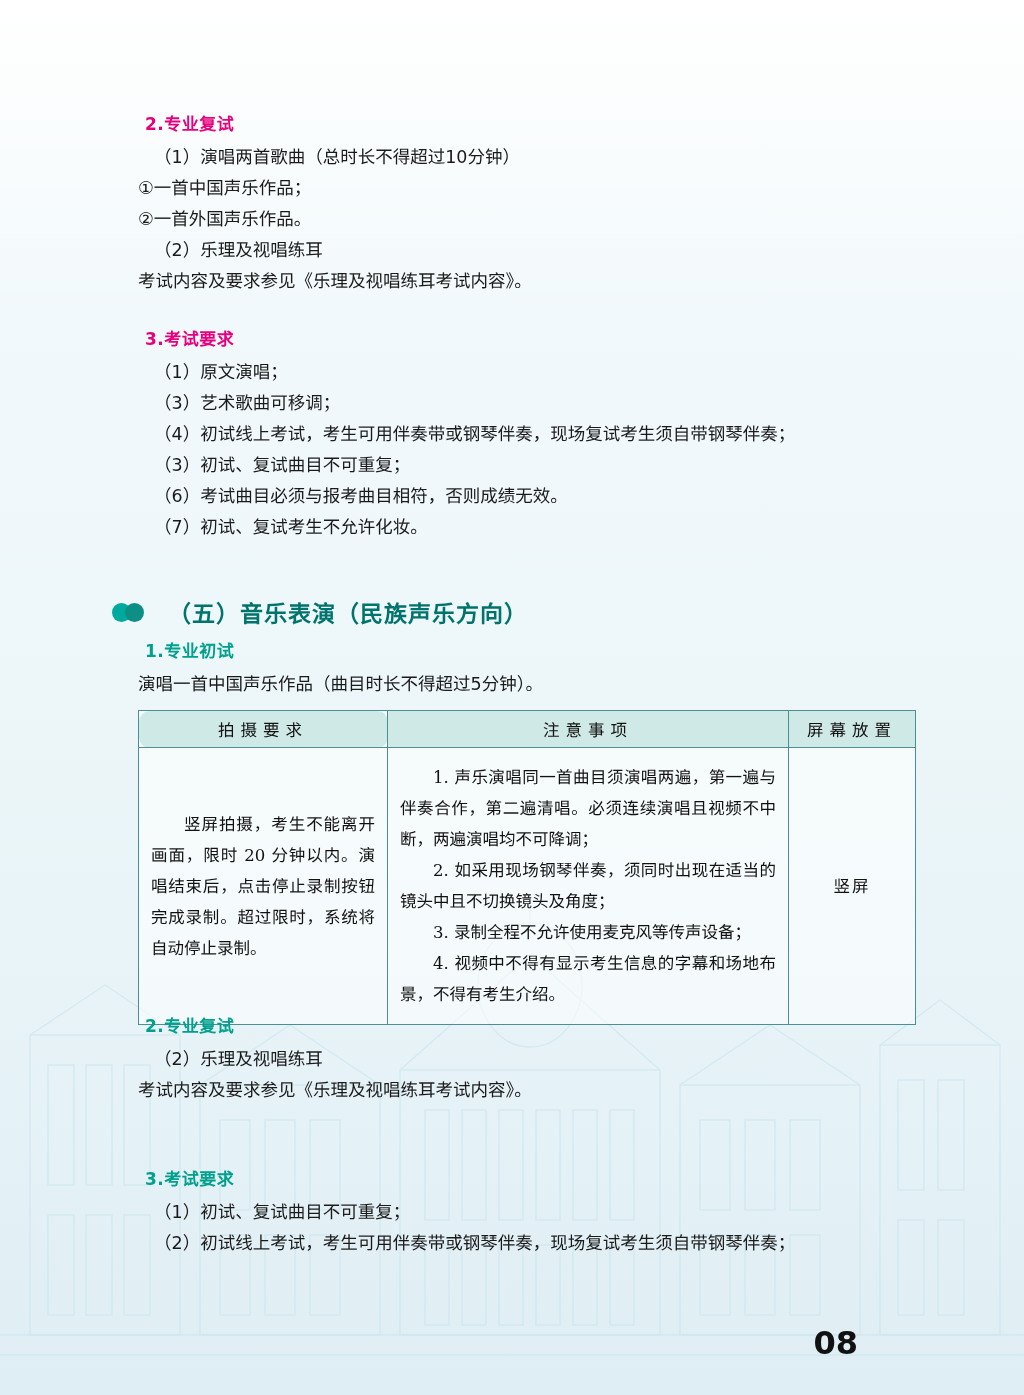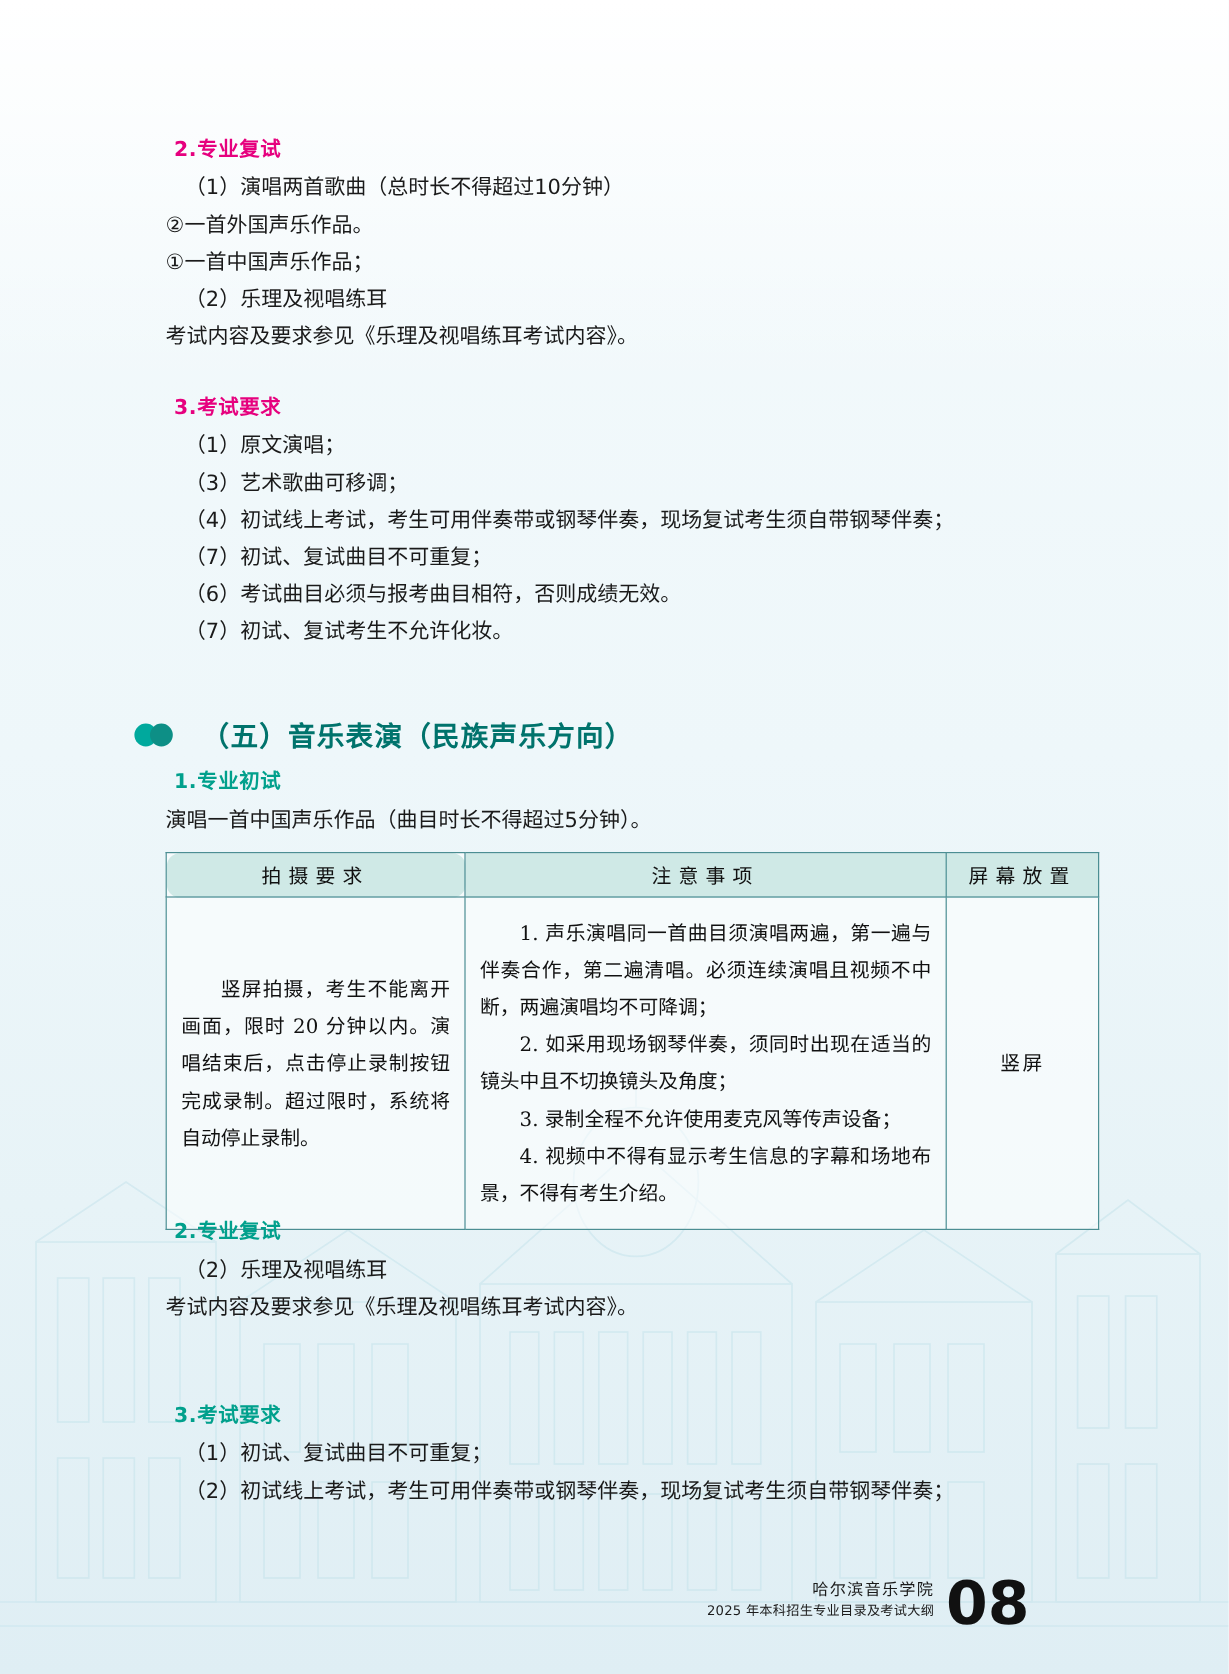--- a/index.html
+++ b/index.html
@@ -158,21 +158,21 @@
   }
   .footer-lines {
     text-align: right;
     line-height: 17px;
     color: #1b1b1b;
     padding-bottom: 6px;
   }
   .footer-line1 { font-size: 13.5px; letter-spacing: 1px; }
   .footer-line2 { font-size: 11px; letter-spacing: .2px; }
   .footer-page {
-    font-size: 50px;
+    font-size: 32px;
     font-weight: bold;
     color: #111;
     line-height: .85;
     font-family: "DejaVu Sans", "Liberation Sans", sans-serif;
   }
 </style>
 </head>
 <body>
 
 <div class="page">
@@ -234,32 +234,32 @@
       <path d="M0 500 L1024 500"></path>
       <path d="M0 520 L1024 520"></path>
     </g>
   </svg>
 
   <div class="content">
 
     <div class="col" style="top: 110px;">
       <div class="sub-head">2.专业复试</div>
       <p class="line indent">（1）演唱两首歌曲（总时长不得超过10分钟）</p>
+      <p class="line">①一首中国声乐作品；</p>
       <p class="line">②一首外国声乐作品。</p>
-      <p class="line">①一首中国声乐作品；</p>
       <p class="line indent">（2）乐理及视唱练耳</p>
       <p class="line">考试内容及要求参见《乐理及视唱练耳考试内容》。</p>
     </div>
 
     <div class="col" style="top: 325px;">
       <div class="sub-head">3.考试要求</div>
       <p class="line indent">（1）原文演唱；</p>
       <p class="line indent">（3）艺术歌曲可移调；</p>
       <p class="line indent">（4）初试线上考试，考生可用伴奏带或钢琴伴奏，现场复试考生须自带钢琴伴奏；</p>
-      <p class="line indent">（7）初试、复试曲目不可重复；</p>
+      <p class="line indent">（3）初试、复试曲目不可重复；</p>
       <p class="line indent">（6）考试曲目必须与报考曲目相符，否则成绩无效。</p>
       <p class="line indent">（7）初试、复试考生不允许化妆。</p>
     </div>
 
     <div class="col" style="top: 595px;">
       <div class="section-title-row">
         <span class="dots">
           <span class="d1"></span>
             <span class="d2"></span>
         </span>
@@ -298,21 +298,17 @@
       <p class="line">考试内容及要求参见《乐理及视唱练耳考试内容》。</p>
     </div>
 
     <div class="col" style="top: 1165px;">
       <div class="sub-head green">3.考试要求</div>
       <p class="line indent">（1）初试、复试曲目不可重复；</p>
       <p class="line indent">（2）初试线上考试，考生可用伴奏带或钢琴伴奏，现场复试考生须自带钢琴伴奏；</p>
     </div>
 
     <div class="footer">
-      <div class="footer-lines">
-        <div class="footer-line1">哈尔滨音乐学院</div>
-        <div class="footer-line2">2025 年本科招生专业目录及考试大纲</div>
-      </div>
       <div class="footer-page">08</div>
     </div>
 
   </div>
 </div>
 
 </body></html>

